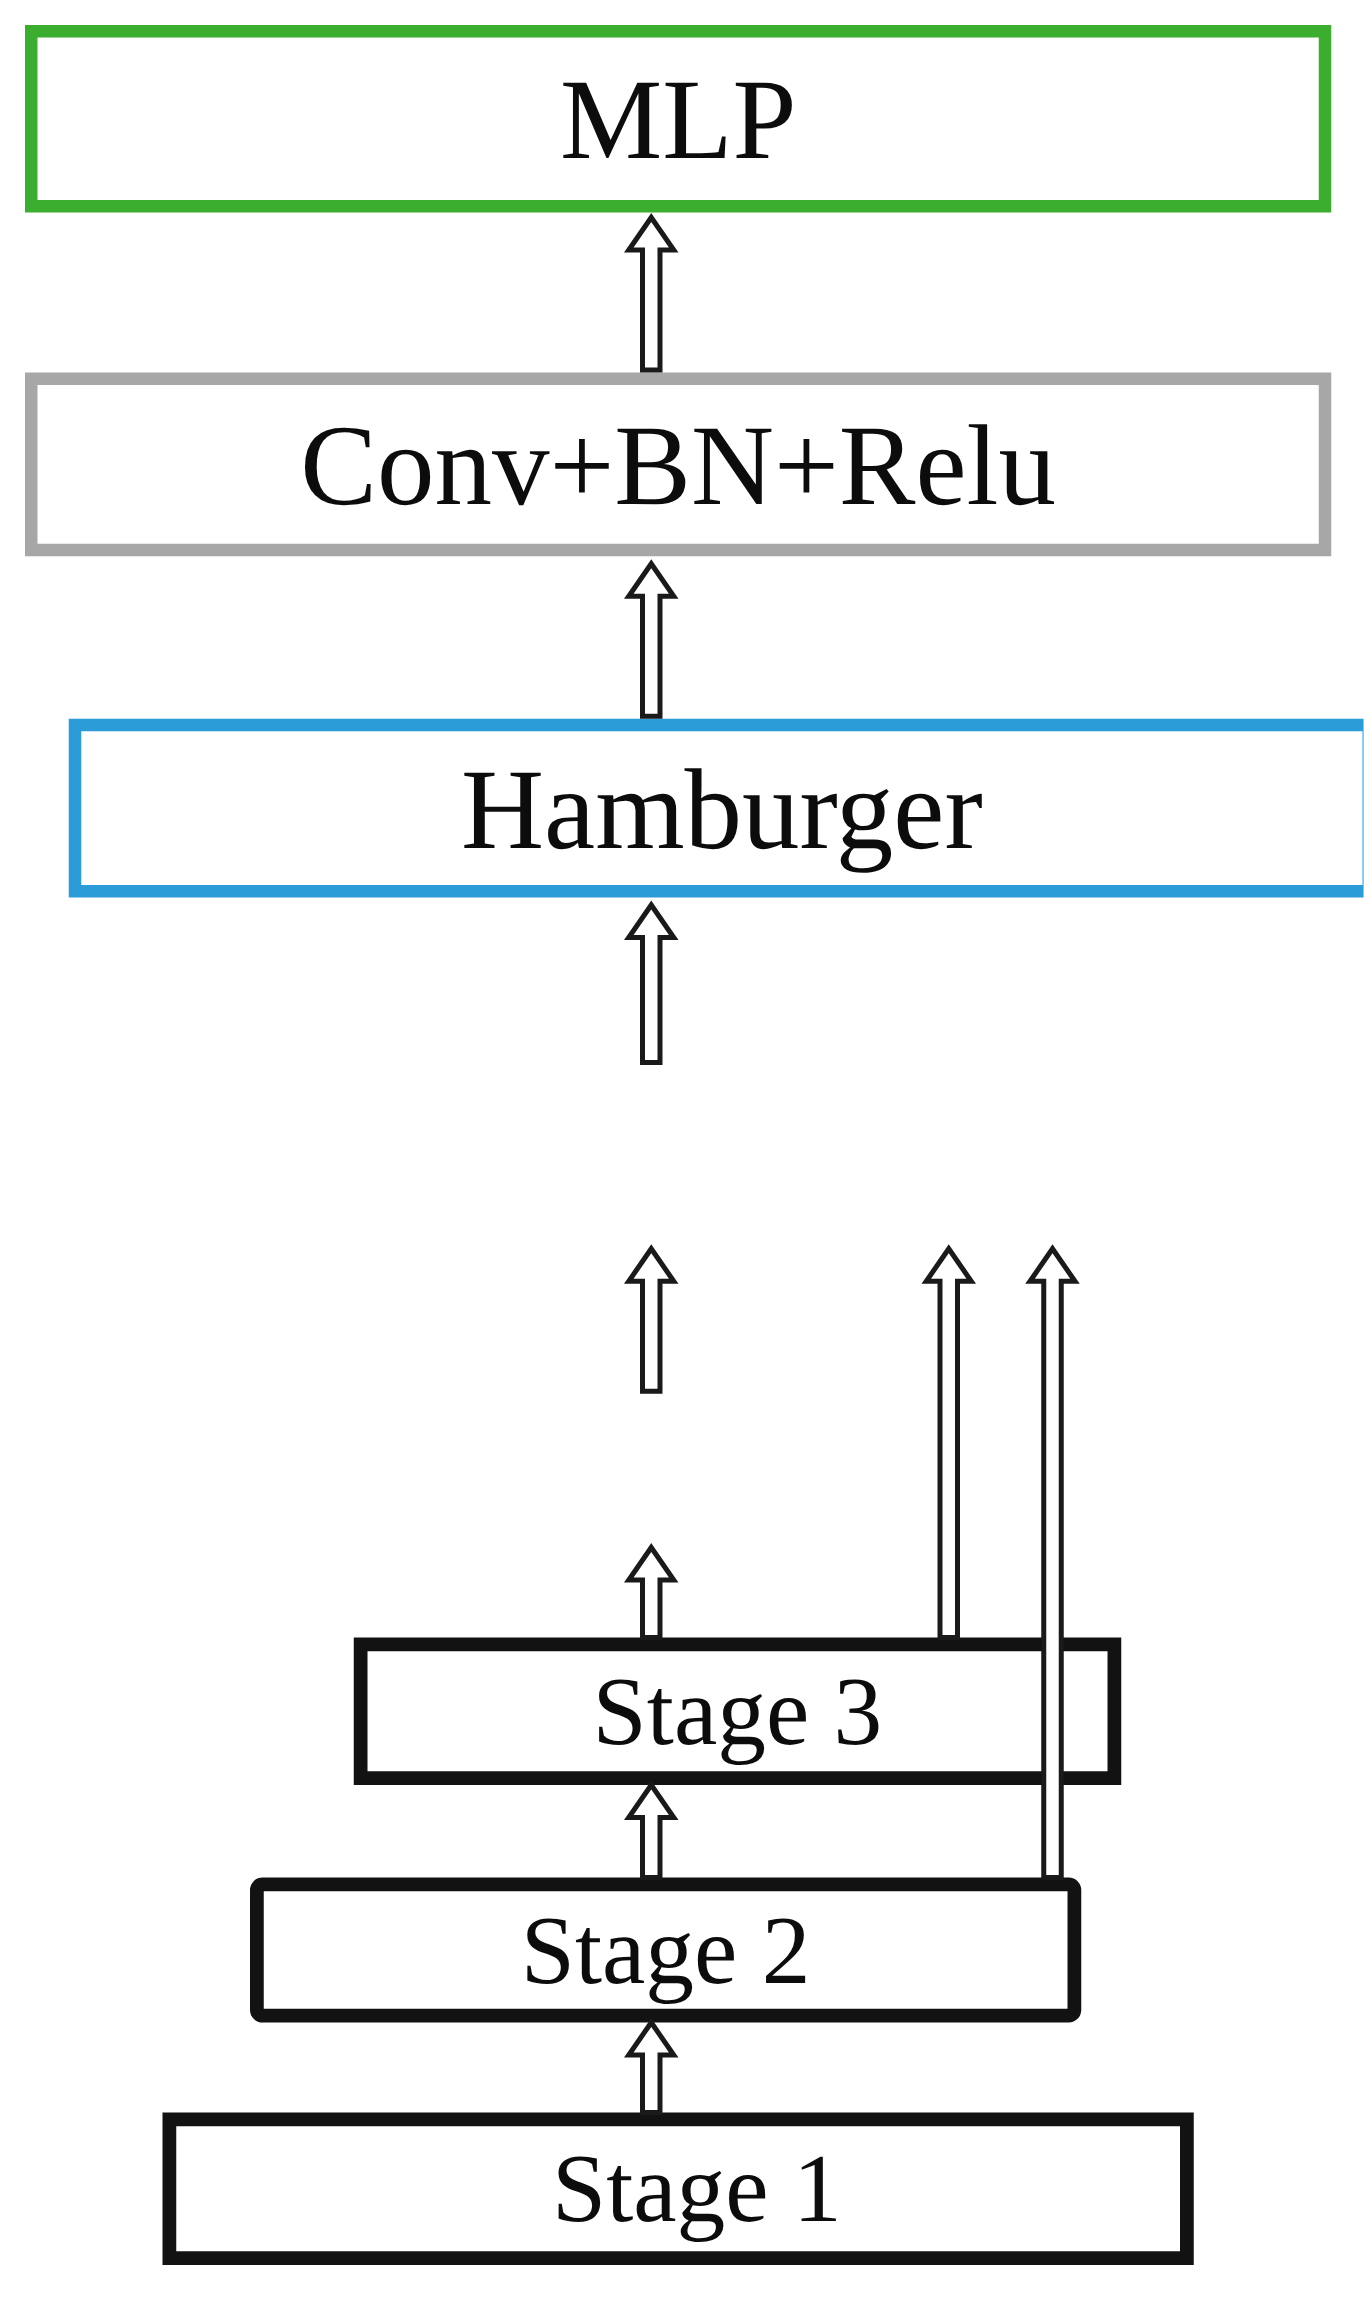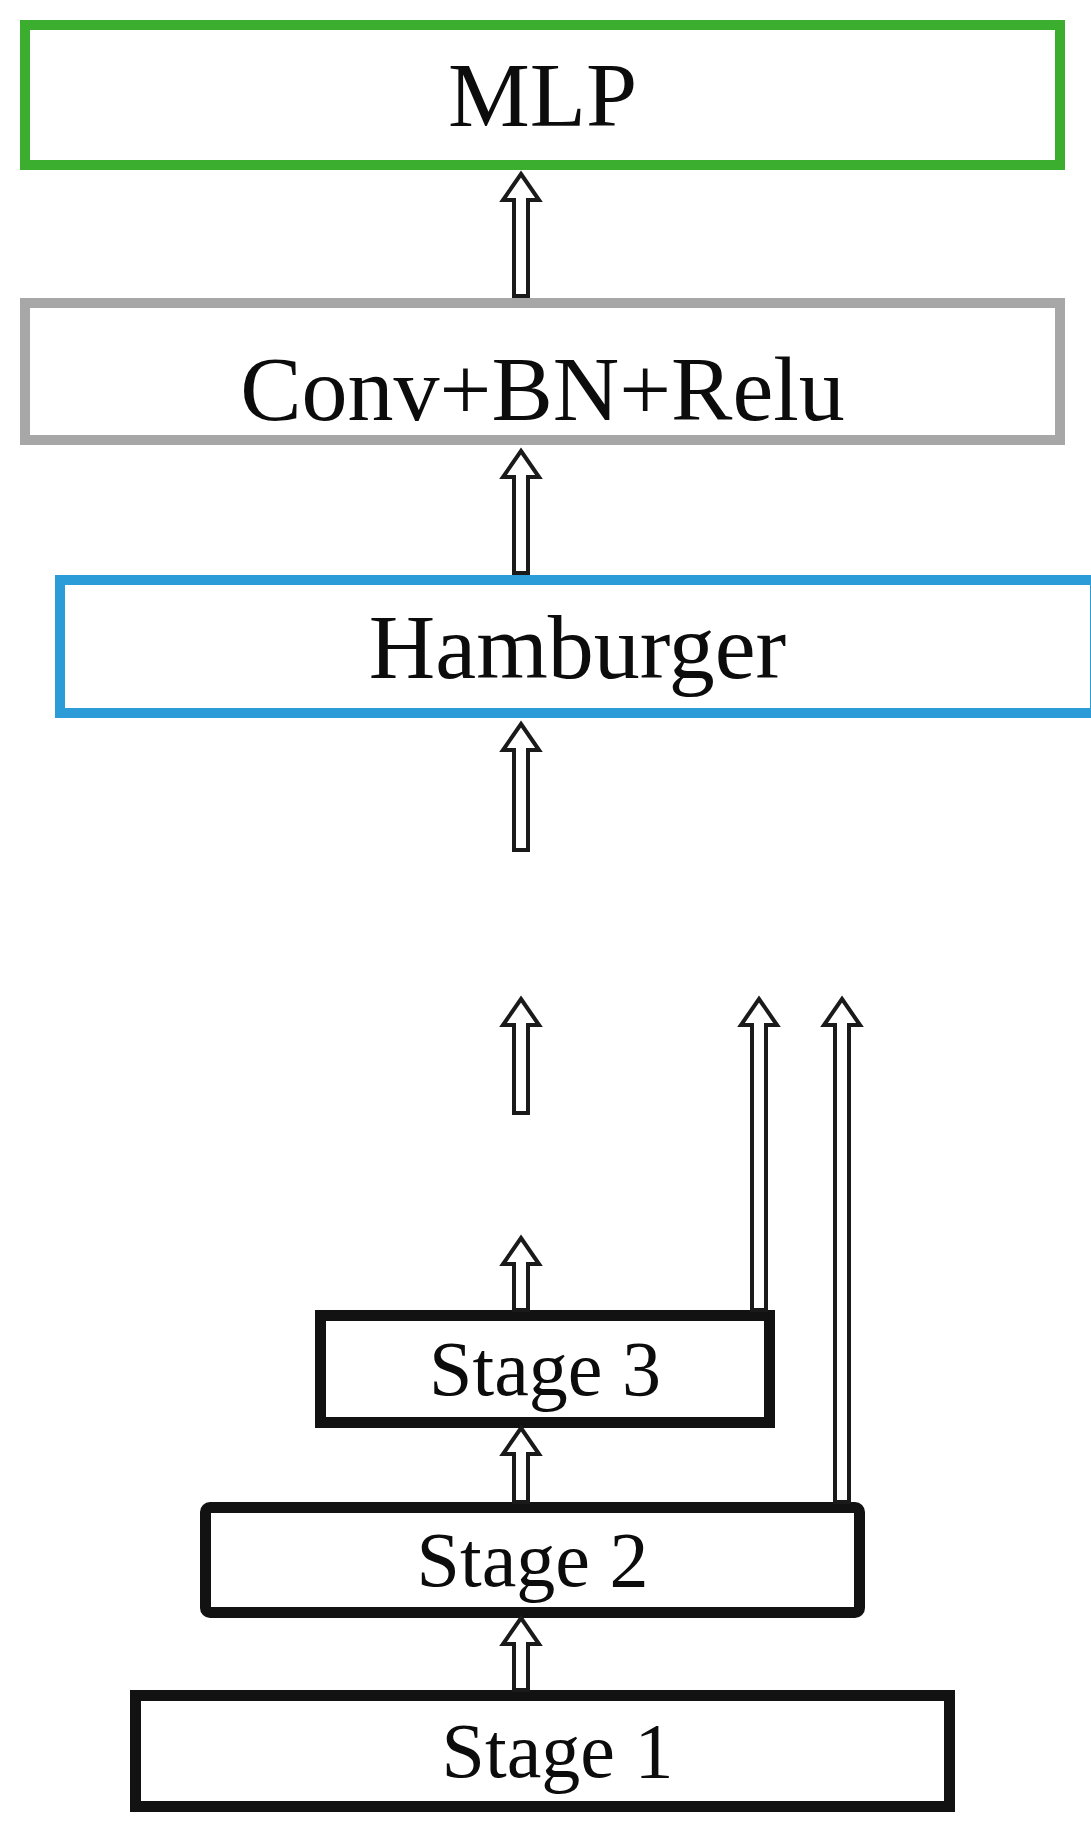--- a/index.html
+++ b/index.html
@@ -27,36 +27,36 @@
     line-height: 1;
   }
   .node.wide   { border: 10px solid #888; font-size: 92px; }
   .node.stage  { border: 11px solid #121212; font-size: 78px; }
 
   .box-mlp     { left: 20px;  top: 20px;   width: 1045px; height: 150px; }
   .box-conv    { left: 20px;  top: 298px;  width: 1045px; height: 147px; }
   .box-ham     { left: 20px;  top: 575px;  width: 1045px; height: 143px; margin-left: 35px; }
   .box-concat  { left: 20px;  top: 852px;  width: 1045px; height: 145px; }
   .box-stage4  { left: 357px; top: 1113px; width: 366px;  height: 125px; }
-  .box-stage3  { left: 283px; top: 1310px; width: 460px;  height: 118px; margin-left: 32px; }
+  .box-stage3  { left: 283px; top: 1310px; width: 614px;  height: 118px; }
   .box-stage2  { left: 200px; top: 1502px; width: 665px;  height: 116px; }
   .box-stage1  { left: 130px; top: 1690px; width: 825px;  height: 122px; }
 
   svg.arrow { position: absolute; overflow: visible; }
 </style>
 </head>
 <body>
 
 <div class="canvas">
 
   <div class="node wide box-mlp" style="border-color: rgb(59, 173, 47); color: rgb(12, 12, 12);">
     <span>MLP</span>
   </div>
 
-  <div class="node wide box-conv" style="border-color: rgb(167, 167, 167); color: rgb(12, 12, 12); align-items: flex-end;">
+  <div class="node wide box-conv" style="border-color: rgb(167, 167, 167); color: rgb(12, 12, 12);">
     <span>Conv+BN+Relu</span>
   </div>
 
   <div class="node wide box-ham" style="border-color: rgb(43, 156, 216); color: rgb(12, 12, 12);">
     <span>Hamburger</span>
   </div>
 
 
 
   <div class="node stage box-stage3" style="border-color: rgb(18, 18, 18); color: rgb(12, 12, 12);">

